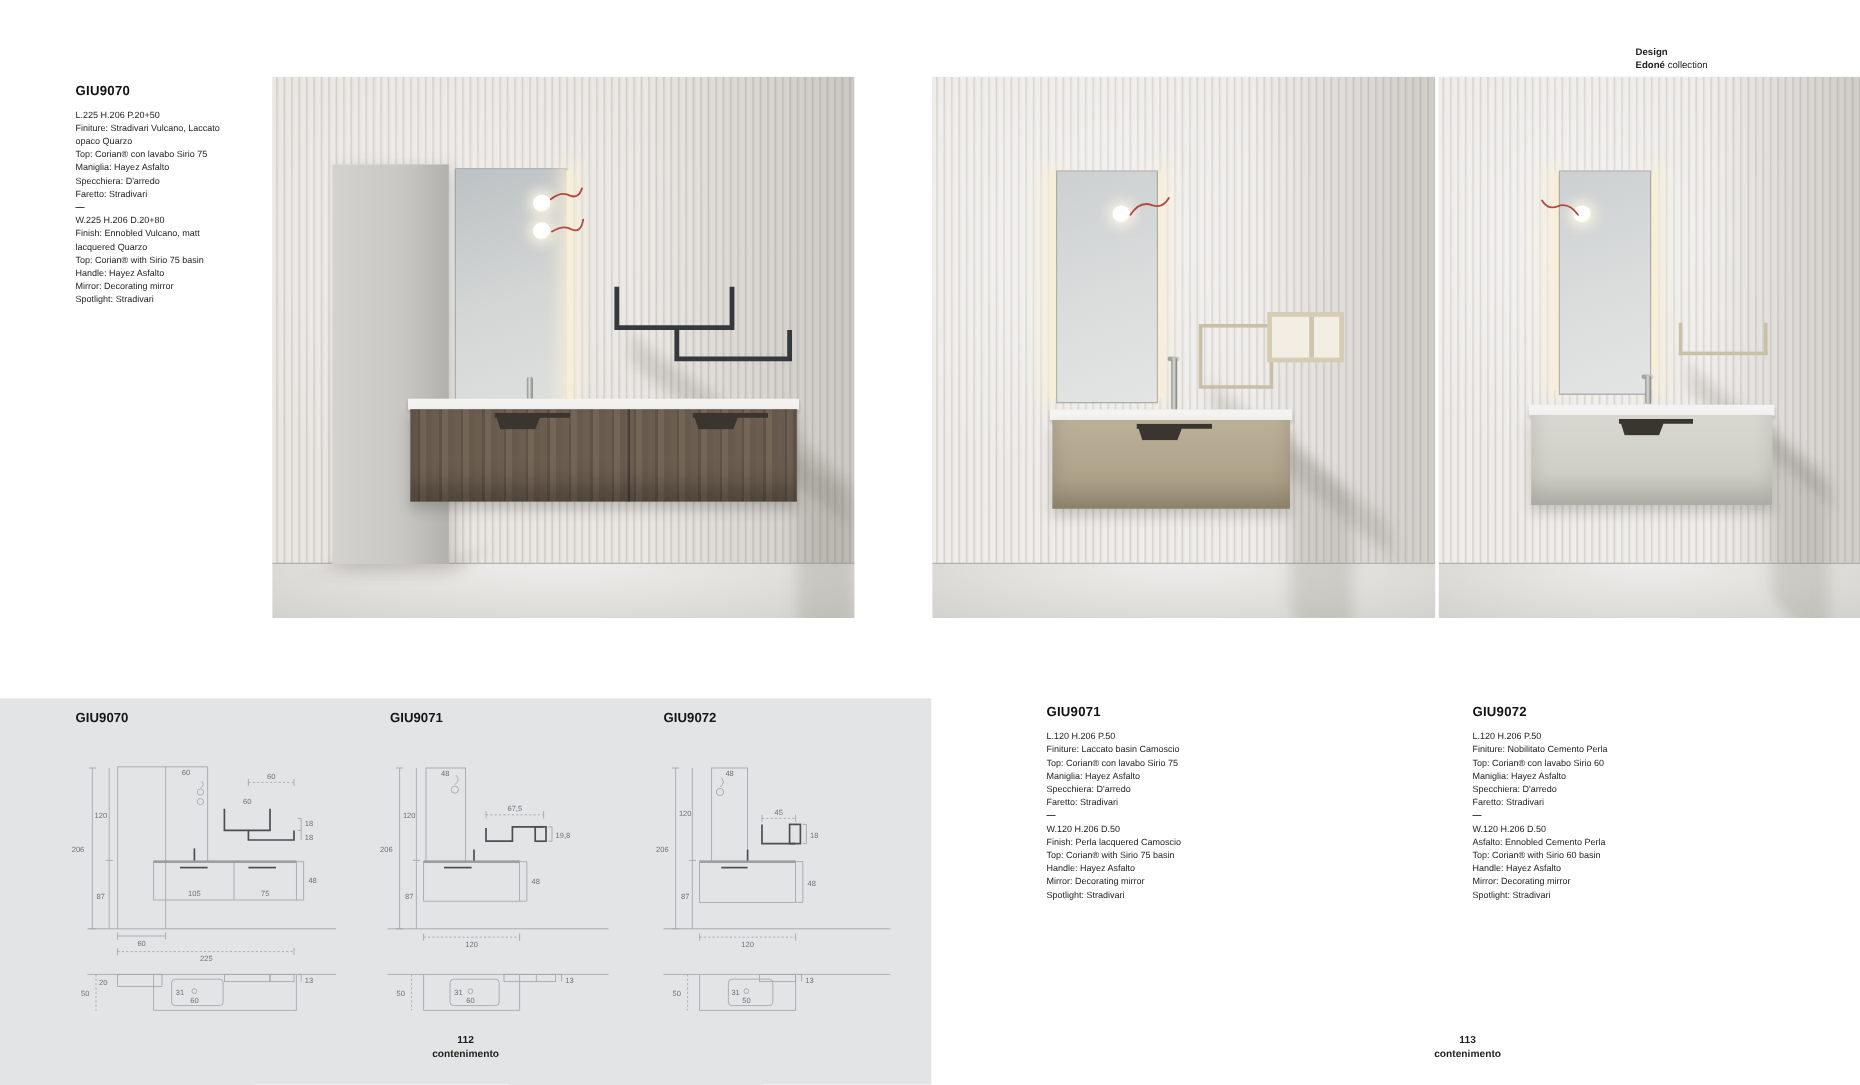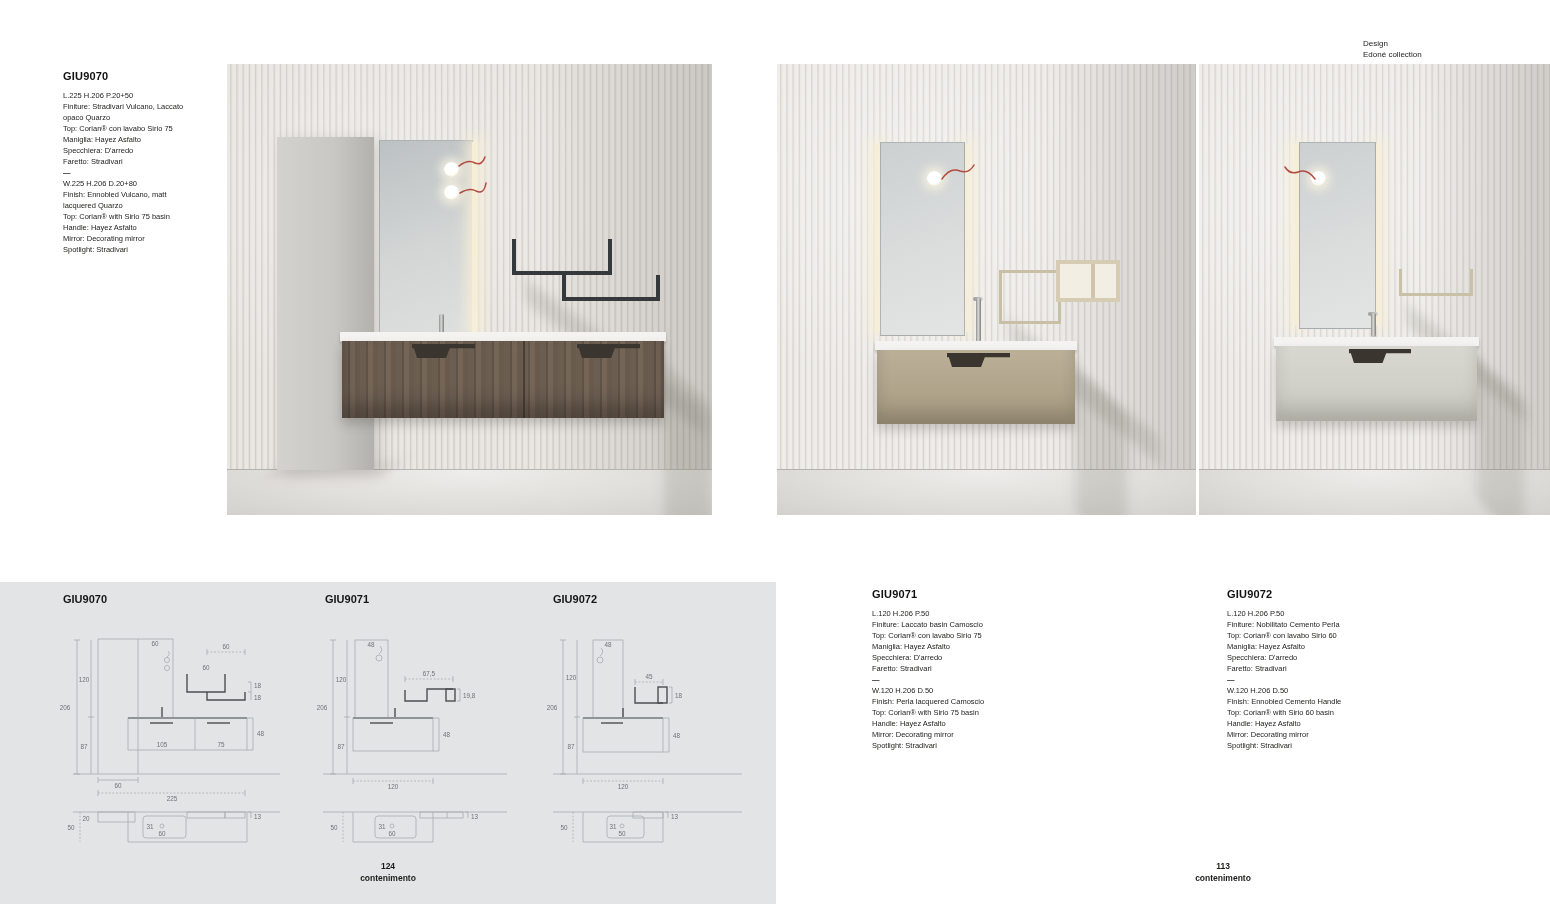--- a/index.html
+++ b/index.html
@@ -6,21 +6,21 @@
   .canvas{position:relative;width:1550px;height:904px;background:#ffffff;overflow:hidden;
           font-family:"Liberation Sans",sans-serif;color:#1d1d1b;}
 
   
   .prod{position:absolute;width:136px;}
   .prod.wide{width:152px;}
   .code{font-size:11px;font-weight:bold;letter-spacing:.2px;color:#111;margin:0 0 8px 0;}
   .spec{font-size:7.5px;line-height:11px;margin:0;}
   .sep{font-size:7.5px;font-weight:bold;line-height:11px;}
   .credit{position:absolute;left:1363px;top:38px;font-size:8px;line-height:11px;}
-  .credit .b{font-weight:normal;}
+  .credit .b{font-weight:bold;}
   .footer{position:absolute;width:150px;text-align:center;font-weight:bold;}
   .footer .pg{font-size:8.5px;line-height:12px;}
   .footer .lb{font-size:8.5px;line-height:12px;}
 
   
   .photo{position:absolute;top:64px;height:451px;overflow:hidden;background:#e6e3df;}
   .wall{position:absolute;left:0;right:0;top:0;height:406px;
         background:repeating-linear-gradient(90deg,#eae7e3 0px,#eae7e3 2.6px,#d8d5d0 3.2px,#cfccc7 3.8px,#e3e0dc 4.8px,#eae7e3 6.2px);}
   .wall.lighter{background:repeating-linear-gradient(90deg,#efedea 0px,#efedea 2.6px,#dedbd6 3.2px,#d6d3ce 3.8px,#e9e7e3 4.8px,#efedea 6.2px);}
   .shade{position:absolute;inset:0;pointer-events:none;
@@ -355,21 +355,21 @@
         <circle cx="77" cy="196" r="2"></circle>
         <text x="77" y="206" text-anchor="middle">50</text>
         <rect x="88" y="182" width="30" height="6"></rect>
         <line x1="120" y1="182" x2="123" y2="182"></line>
           <line x1="123" y1="182" x2="123" y2="188"></line>
         <text x="126" y="189">13</text>
       </g>
     </svg>
 
     <div class="footer" style="left:313px;top:278px">
-      <div class="pg">124</div>
+      <div class="pg">112</div>
       <div class="lb">contenimento</div>
     </div>
   </div>
 
   <section class="prod wide" style="left:872px;top:588px">
     <h3 class="code">GIU9071</h3>
     <p class="spec">L.120 H.206 P.50</p>
     <p class="spec">Finiture: Laccato basin Camoscio</p>
     <p class="spec">Top: Corian® con lavabo Sirio 75</p>
     <p class="spec">Maniglia: Hayez Asfalto</p>
@@ -387,21 +387,21 @@
   <section class="prod wide" style="left:1227px;top:588px">
     <h3 class="code">GIU9072</h3>
     <p class="spec">L.120 H.206 P.50</p>
     <p class="spec">Finiture: Nobilitato Cemento Perla</p>
     <p class="spec">Top: Corian® con lavabo Sirio 60</p>
     <p class="spec">Maniglia: Hayez Asfalto</p>
     <p class="spec">Specchiera: D'arredo</p>
     <p class="spec">Faretto: Stradivari</p>
     <div class="sep">—</div>
     <p class="spec">W.120 H.206 D.50</p>
-    <p class="spec">Finish: Ennobled Cemento Handle</p>
+    <p class="spec">Asfalto: Ennobled Cemento Perla</p>
     <p class="spec">Top: Corian® with Sirio 60 basin</p>
     <p class="spec">Handle: Hayez Asfalto</p>
     <p class="spec">Mirror: Decorating mirror</p>
     <p class="spec">Spotlight: Stradivari</p>
   </section>
 
   <div class="footer" style="left:1148px;top:860px">
     <div class="pg">113</div>
     <div class="lb">contenimento</div>
   </div>

